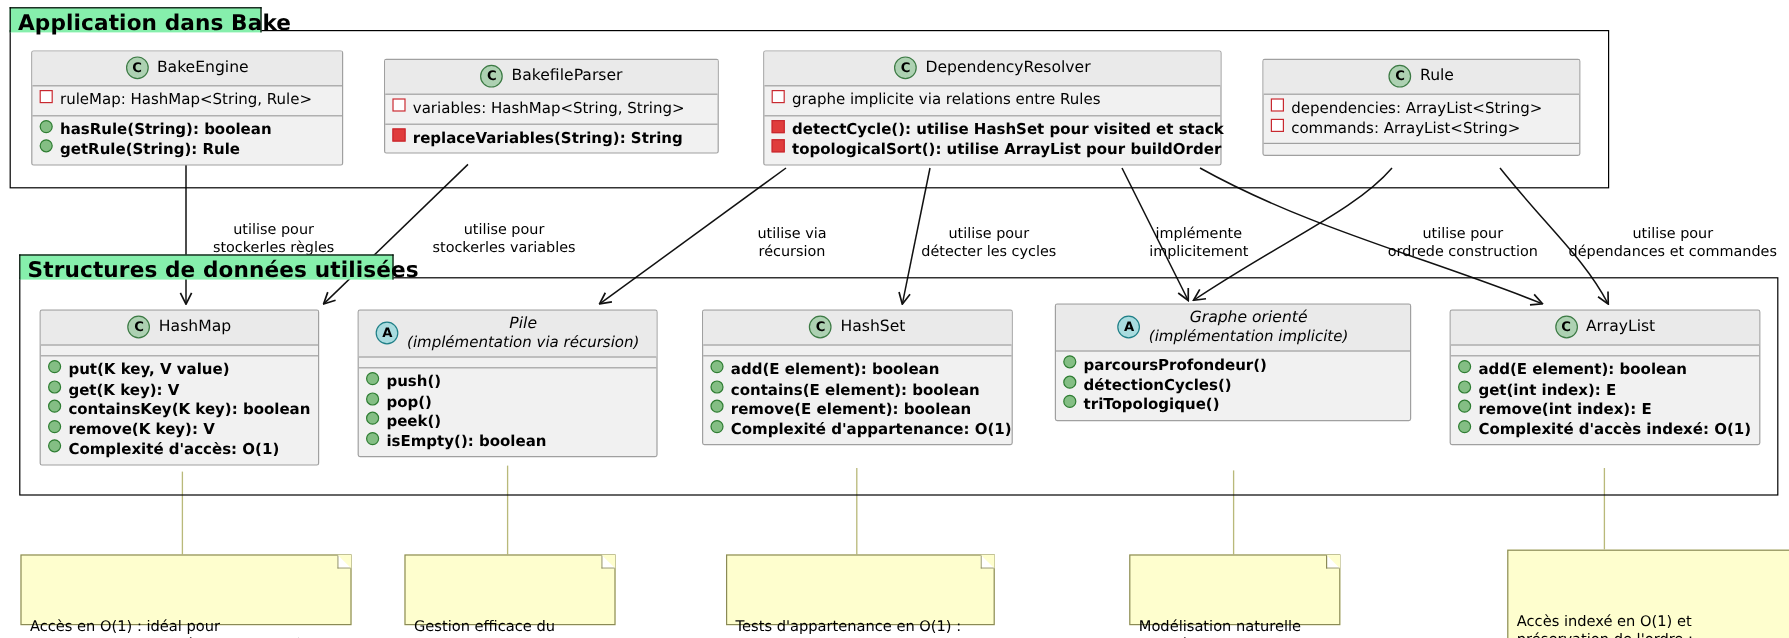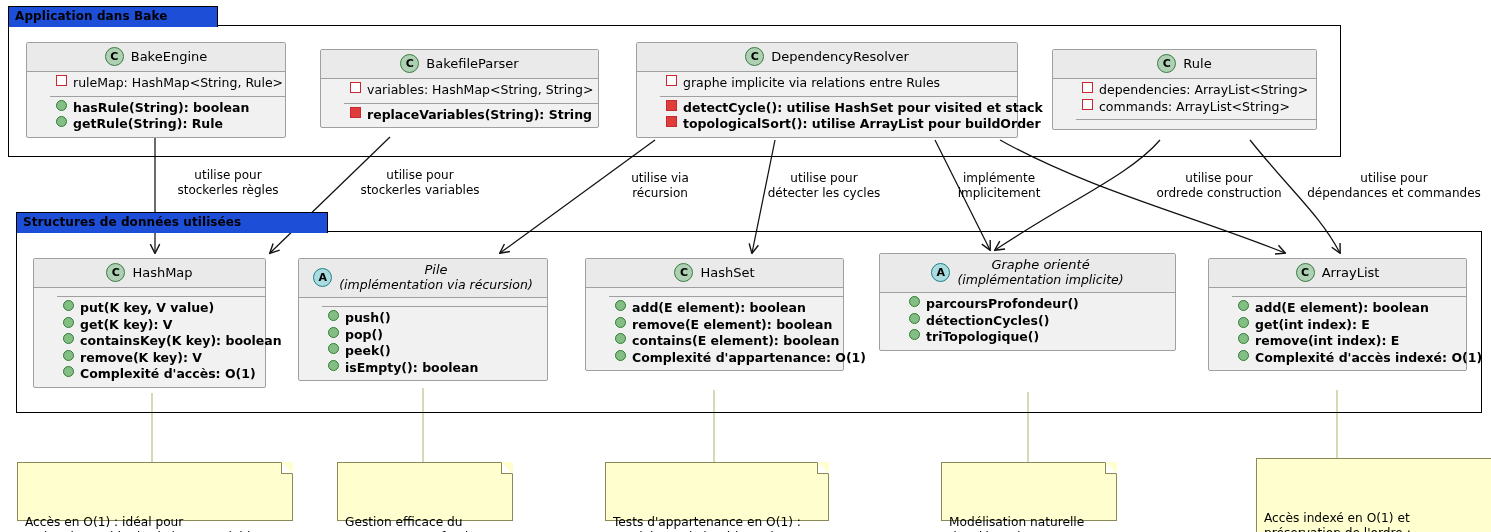--- a/index.html
+++ b/index.html
@@ -28,24 +28,24 @@
     position: absolute;
     border: 1.6px solid #000000;
     background: transparent;
     box-sizing: border-box;
   }
   .pkg-tab {
     position: absolute;
     height: 21px;
     border: 1.6px solid #000000;
     border-bottom: none;
-    background: #1d4ed8;
+    background: #86efac;
     box-sizing: border-box;
     font-weight: bold;
-    font-size: 12px;
+    font-size: 18px;
     letter-spacing: 0.1px;
     padding: 2px 4px 0 6px;
     white-space: nowrap;
     overflow: visible;
   }
   .pkg-tab::after {
     content: "";
     position: absolute;
     right: -10px; top: -1.6px;
     width: 12px; height: 22.6px;
@@ -87,21 +87,20 @@
   .badge.c { background: #ADD1B2; border: 1.2px solid #3c7a44; color: #000; }
   .badge.a { background: #A9DCDF; border: 1.2px solid #1f7f87; color: #000; }
   .cname { font-size: 13px; white-space: nowrap; }
   .cname.abstract { font-style: italic; text-align: center; line-height: 1.15; }
   .cname.abstract .sub { display: block; font-size: 12.5px; font-style: italic; }
 
   .compartment {
     padding: 3px 6px 4px 6px;
     border-bottom: 1px solid #a0a0a0;
     box-sizing: border-box;
-    margin-left: 23px;
   }
   .compartment:last-child { border-bottom: none; font-weight: bold; }
   .compartment.empty { height: 9px; padding: 0; }
   .mrow {
     display: flex;
     align-items: baseline;
     gap: 6px;
     line-height: 16.5px;
     white-space: nowrap;
   }
@@ -139,20 +138,21 @@
   .mtext { font-size: 12.5px; }
 
   
   .elabel {
     position: absolute;
     font-size: 12px;
     line-height: 15px;
     text-align: center;
     white-space: nowrap;
     background: transparent;
+    margin-top: 16px;
   }
 
   
   .note {
     position: absolute;
     background: #FBFB da;
     background: #FEFECE;
     border: 1px solid #8a8a56;
     box-sizing: border-box;
     font-size: 12.2px;
@@ -405,25 +405,25 @@
       <span class="cname">HashSet</span>
     </div>
     <div class="compartment empty"></div>
     <div class="compartment">
       <div class="mrow">
           <span class="mk pub-m"></span>
           <span class="mtext">add(E element): boolean</span>
         </div>
       <div class="mrow">
           <span class="mk pub-m"></span>
+          <span class="mtext">contains(E element): boolean</span>
+        </div>
+      <div class="mrow">
+          <span class="mk pub-m"></span>
           <span class="mtext">remove(E element): boolean</span>
-        </div>
-      <div class="mrow">
-          <span class="mk pub-m"></span>
-          <span class="mtext">contains(E element): boolean</span>
         </div>
       <div class="mrow">
           <span class="mk pub-m"></span>
           <span class="mtext">Complexité d'appartenance: O(1)</span>
         </div>
     </div>
   </div>
 
   <div class="uclass" style="left:879px; top:253px; width:297px;">
     <div class="uhead">

